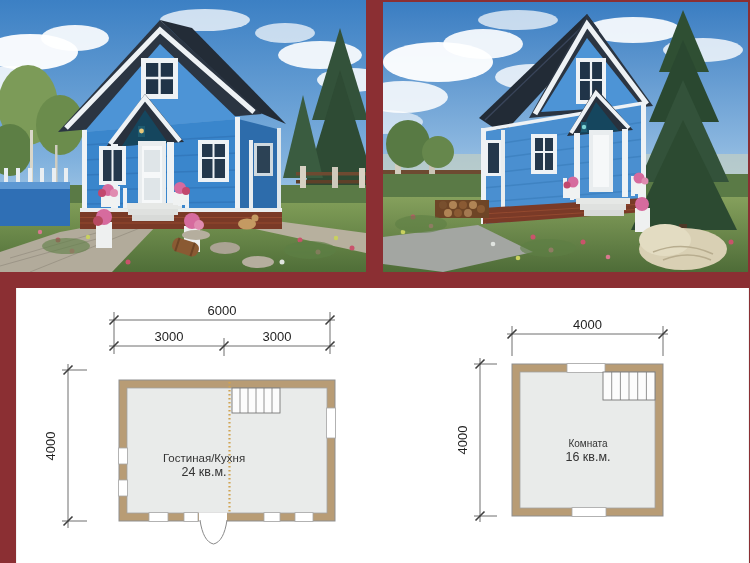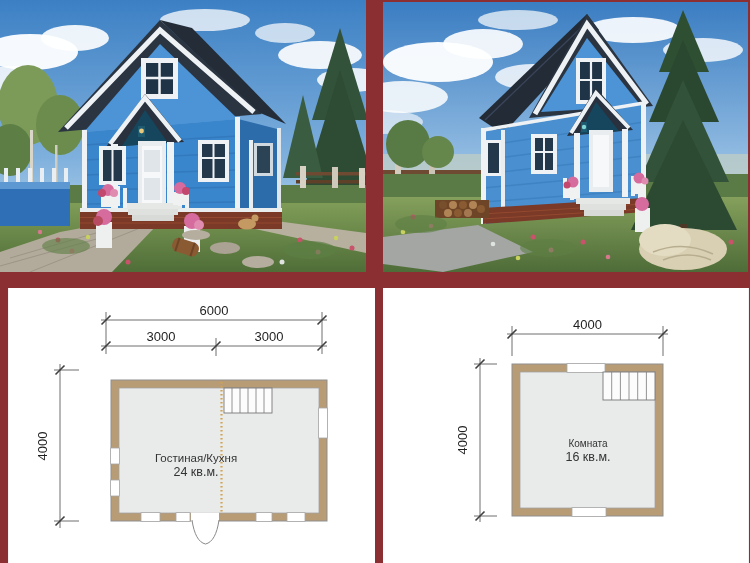--- a/index.html
+++ b/index.html
@@ -1,21 +1,21 @@
 <!DOCTYPE html>
 <html><head>
 <meta charset="utf-8">
 <style>
   html,body{margin:0;padding:0;background:#ffffff;}
   .board{position:relative;width:750px;height:563px;background:#8b2f33;overflow:hidden;
          font-family:"Liberation Sans",sans-serif;}
   .cell{position:absolute;overflow:hidden;}
   .photo-left{left:0;top:0;width:366px;height:272px;}
   .photo-right{left:383px;top:2px;width:365px;height:270px;}
-  .plan-left{left:8px;top:288px;width:366px;height:275px;background:#ffffff;border-left:1px solid #f2f2f2;border-bottom:1px solid #f2f2f2;}
+  .plan-left{left:16px;top:288px;width:366px;height:275px;background:#ffffff;border-left:1px solid #f2f2f2;border-bottom:1px solid #f2f2f2;}
   .plan-right{left:383px;top:288px;width:365px;height:275px;background:#ffffff;border-right:1px solid #f2f2f2;border-bottom:1px solid #f2f2f2;}
   svg{display:block;}
   .dim-t{font-family:"Liberation Sans",sans-serif;font-size:13px;fill:#1f1f1f;}
   .room-t{font-family:"Liberation Sans",sans-serif;font-size:11.5px;fill:#333333;}
   .room-t2{font-family:"Liberation Sans",sans-serif;font-size:12.5px;fill:#333333;}
   .room-sm{font-family:"Liberation Sans",sans-serif;font-size:10px;fill:#333333;}
   .dimline{stroke:#6f6f6f;stroke-width:1;}
   .tick{stroke:#3f3f3f;stroke-width:1.6;}
   .win{fill:#ffffff;stroke:#a8a8a8;stroke-width:0.8;}
 </style>

